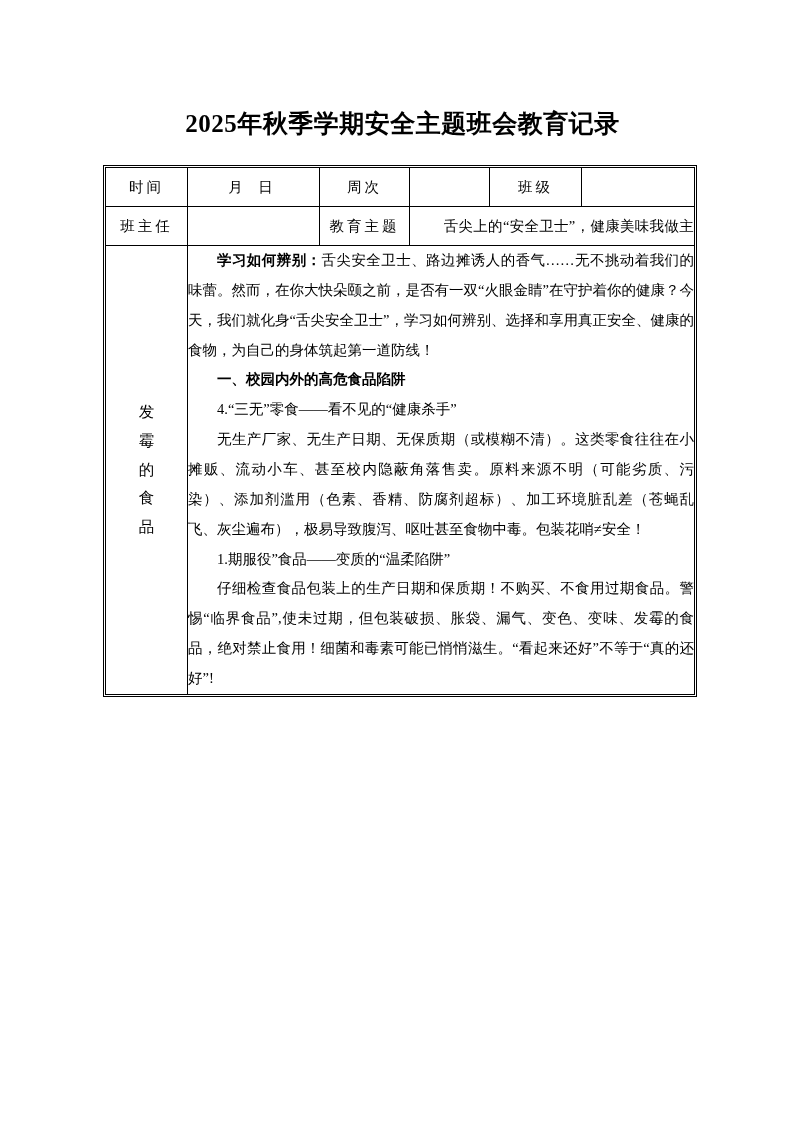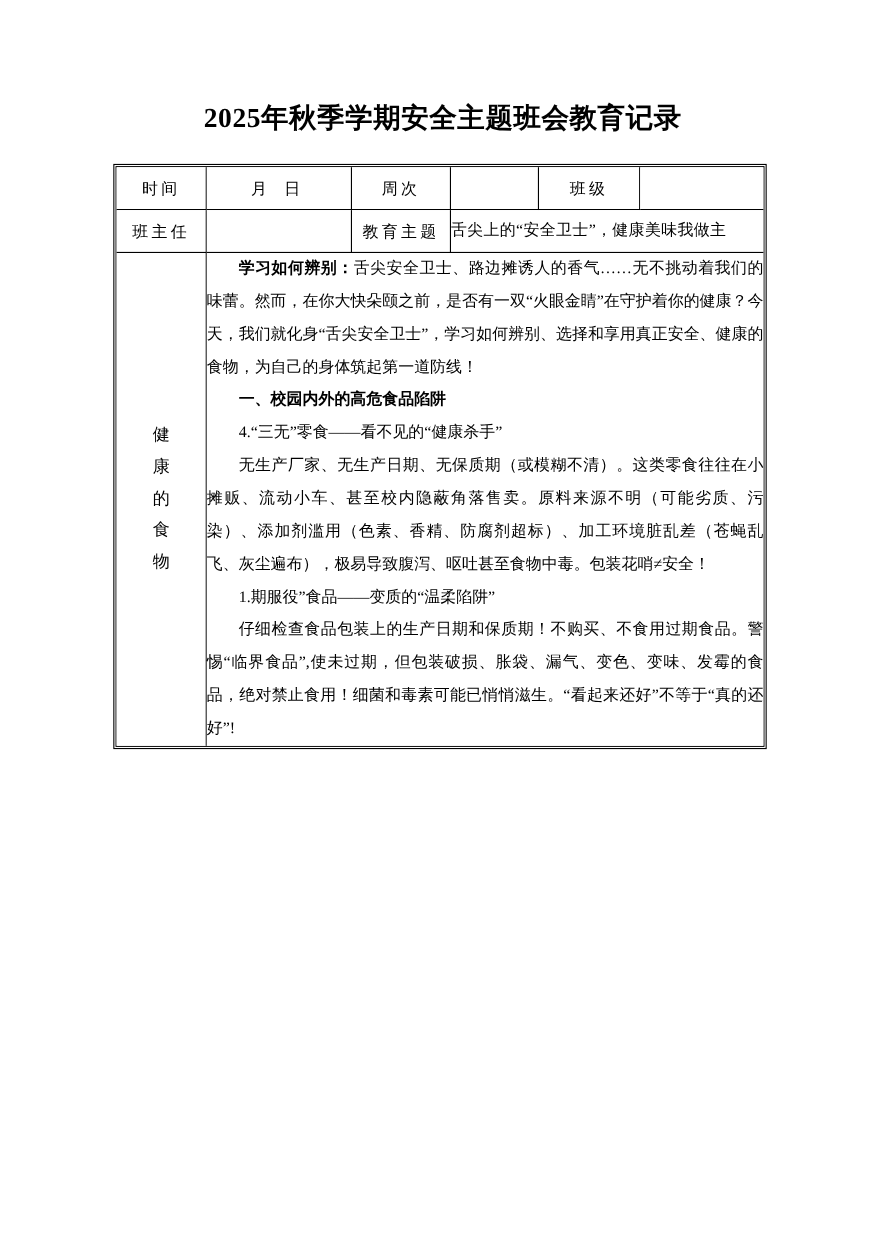--- a/index.html
+++ b/index.html
@@ -20,21 +20,21 @@
     height: 1122px;
     box-sizing: border-box;
     padding: 0;
     position: relative;
   }
   .doc-title {
     text-align: center;
     font-size: 25px;
     font-weight: bold;
     letter-spacing: 0.5px;
-    margin: 0;
+    margin: 16px;
     padding-top: 92px;
     padding-bottom: 0;
     line-height: 1.25;
     font-family: "Liberation Serif", "DejaVu Serif", serif;
     padding-left: 12px;
   }
 
   
   .tbl-wrap {
     position: absolute;
@@ -65,21 +65,21 @@
     text-align: center;
     height: 38px;
     font-size: 15.5px;
     letter-spacing: 3px;
     font-family: "Liberation Serif", "DejaVu Serif", serif;
   }
   .hdr-cell.light { letter-spacing: 6px; font-weight: normal; }
   .blank-cell { height: 38px; }
 
   .theme-cell {
-    text-align: left;
+    text-align: right;
     font-size: 11px;
     letter-spacing: 0.3px;
     padding: 0 6px;
     line-height: 1.4;
   }
 
   
   .vlabel-cell {
     text-align: center;
     vertical-align: middle;
@@ -150,21 +150,21 @@
 
         <tr>
           <td class="hdr-cell">班主任</td>
           <td class="blank-cell"></td>
           <td class="hdr-cell">教育主题</td>
           <td class="theme-cell" colspan="3">舌尖上的“安全卫士”，健康美味我做主</td>
         </tr>
 
         <tr>
           <td class="vlabel-cell">
-            <span class="vlabel">健康的食物</span>
+            <span class="vlabel">发霉的食品</span>
           </td>
           <td class="content-cell" colspan="5">
 
             <p class="p-indent"><span class="p-bold-lead">学习如何辨别：</span><span>舌尖安全卫士、路边摊诱人的香气……无不挑动着我们的味蕾。然而，在你大快朵颐之前，是否有一双“火眼金睛”在守护着你的健康？今天，我们就化身“舌尖安全卫士”，学习如何辨别、选择和享用真正安全、健康的食物，为自己的身体筑起第一道防线！</span></p>
 
             <p class="sec-head">一、校园内外的高危食品陷阱</p>
 
             <p class="sub-head">4.“三无”零食——看不见的“健康杀手”</p>
 
             <p class="p-indent">无生产厂家、无生产日期、无保质期（或模糊不清）。这类零食往往在小摊贩、流动小车、甚至校内隐蔽角落售卖。原料来源不明（可能劣质、污染）、添加剂滥用（色素、香精、防腐剂超标）、加工环境脏乱差（苍蝇乱飞、灰尘遍布），极易导致腹泻、呕吐甚至食物中毒。包装花哨≠安全！</p>

